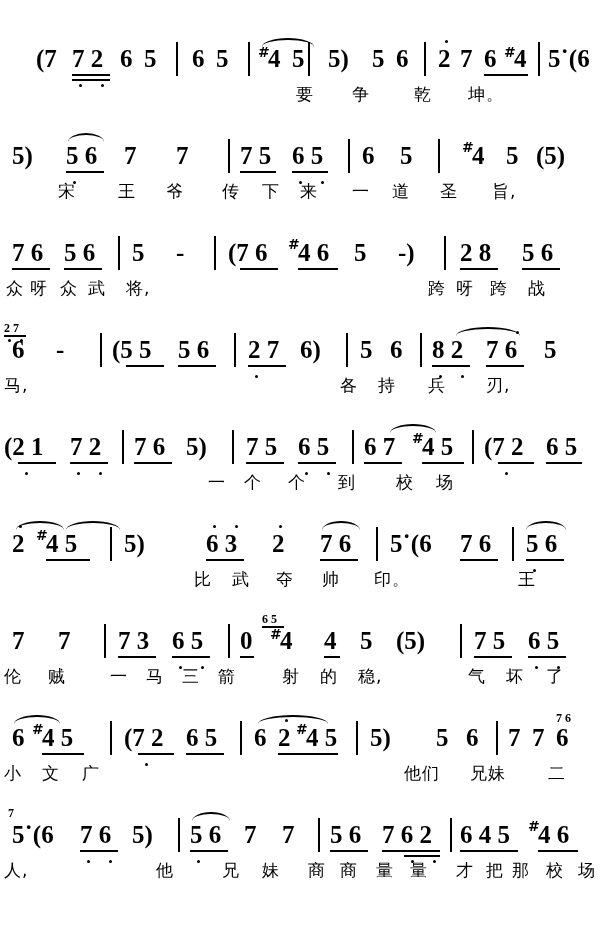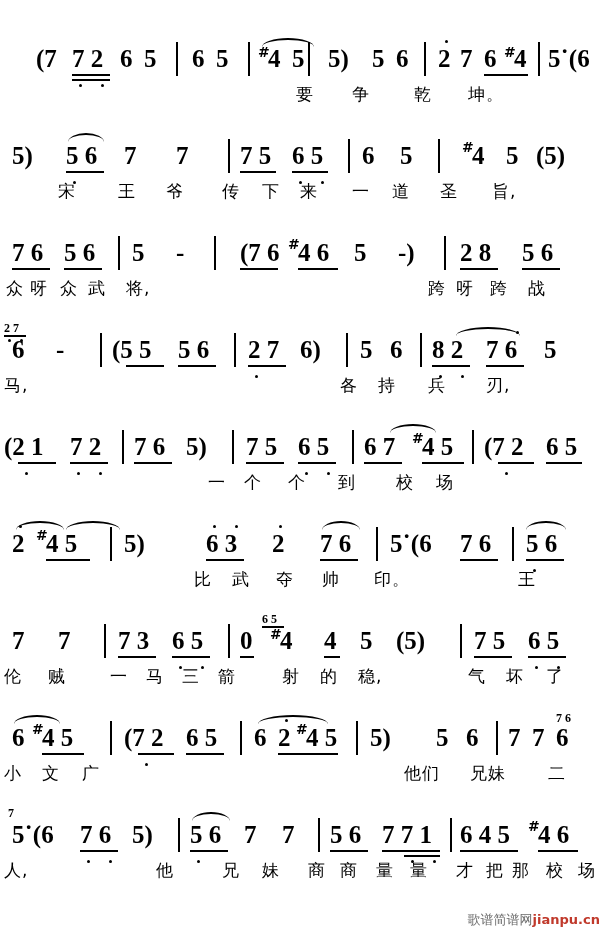--- a/index.html
+++ b/index.html
@@ -198,21 +198,21 @@
   <div class="system" style="top:28px;">
     <div class="music-row">
       <span class="note" style="left:12px;top:18px;">7 6</span>
       <span class="underline" style="left:12px;top:46px;width:38px;"></span>
       <span class="note" style="left:64px;top:18px;">5 6</span>
       <span class="underline" style="left:64px;top:46px;width:38px;"></span>
       <span class="bar" style="left:118px;top:14px;height:34px;"></span>
       <span class="note" style="left:132px;top:18px;">5</span>
       <span class="note" style="left:176px;top:18px;">-</span>
       <span class="bar" style="left:214px;top:14px;height:34px;"></span>
-      <span class="note" style="left:240px;top:18px;">(7 6</span>
+      <span class="note" style="left:228px;top:18px;">(7 6</span>
       <span class="underline" style="left:240px;top:46px;width:38px;"></span>
       <span class="sharp" style="left:288px;top:14px;">#</span>
       <span class="note" style="left:298px;top:18px;">4 6</span>
       <span class="underline" style="left:298px;top:46px;width:40px;"></span>
       <span class="note" style="left:354px;top:18px;">5</span>
       <span class="note" style="left:398px;top:18px;">-)</span>
       <span class="bar" style="left:444px;top:14px;height:34px;"></span>
       <span class="note" style="left:460px;top:18px;">2 8</span>
       <span class="underline" style="left:460px;top:46px;width:38px;"></span>
       <span class="note" style="left:522px;top:18px;">5 6</span>
@@ -455,21 +455,21 @@
       <span class="bar" style="left:178px;top:14px;height:34px;"></span>
       <span class="note" style="left:190px;top:18px;">5 6</span>
       <span class="underline" style="left:190px;top:46px;width:38px;"></span>
       <span class="dot-above" style="left:197px;top:56px;"></span>
       <span class="tie" style="left:192px;top:8px;width:38px;"></span>
       <span class="note" style="left:244px;top:18px;">7</span>
       <span class="note" style="left:282px;top:18px;">7</span>
       <span class="bar" style="left:318px;top:14px;height:34px;"></span>
       <span class="note" style="left:330px;top:18px;">5 6</span>
       <span class="underline" style="left:330px;top:46px;width:38px;"></span>
-      <span class="note" style="left:382px;top:18px;">7 7 1</span>
+      <span class="note" style="left:382px;top:18px;">7 6 2</span>
       <span class="underline" style="left:382px;top:46px;width:58px;"></span>
       <span class="underline" style="left:404px;top:51px;width:36px;"></span>
       <span class="dot-above" style="left:411px;top:56px;"></span>
       <span class="dot-above" style="left:433px;top:56px;"></span>
       <span class="bar" style="left:450px;top:14px;height:34px;"></span>
       <span class="note" style="left:460px;top:18px;">6 4 5</span>
       <span class="underline" style="left:460px;top:46px;width:58px;"></span>
       <span class="sharp" style="left:528px;top:14px;">#</span>
       <span class="note" style="left:538px;top:18px;">4 6</span>
       <span class="underline" style="left:538px;top:46px;width:40px;"></span>
@@ -484,17 +484,14 @@
       <span class="lyr" style="left:376px;top:2px;">量</span>
       <span class="lyr" style="left:410px;top:2px;">量</span>
       <span class="lyr" style="left:456px;top:2px;">才</span>
       <span class="lyr" style="left:486px;top:2px;">把</span>
       <span class="lyr" style="left:512px;top:2px;">那</span>
       <span class="lyr" style="left:546px;top:2px;">校</span>
       <span class="lyr" style="left:578px;top:2px;">场</span>
     </div>
   </div>
 
-  <div class="watermark">
-    <span>歌谱简谱网</span><span class="site">jianpu.cn</span>
-  </div>
 
 </div>
 
 </body></html>

